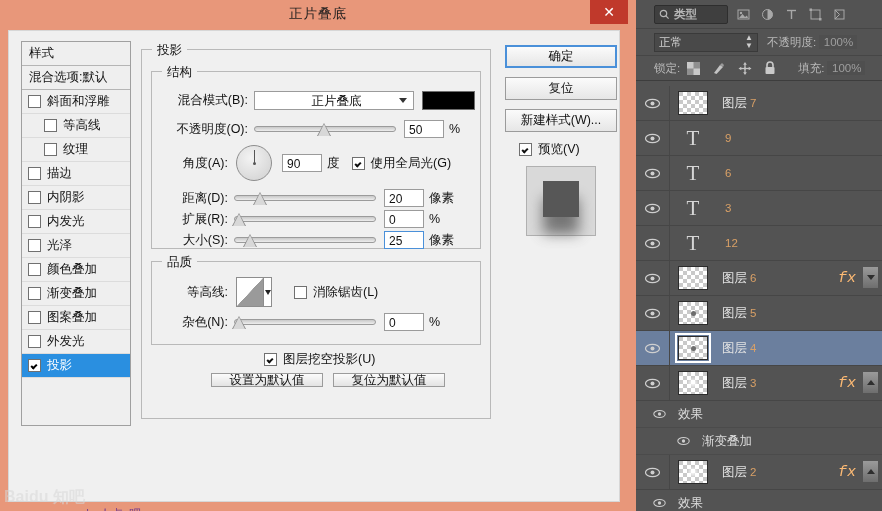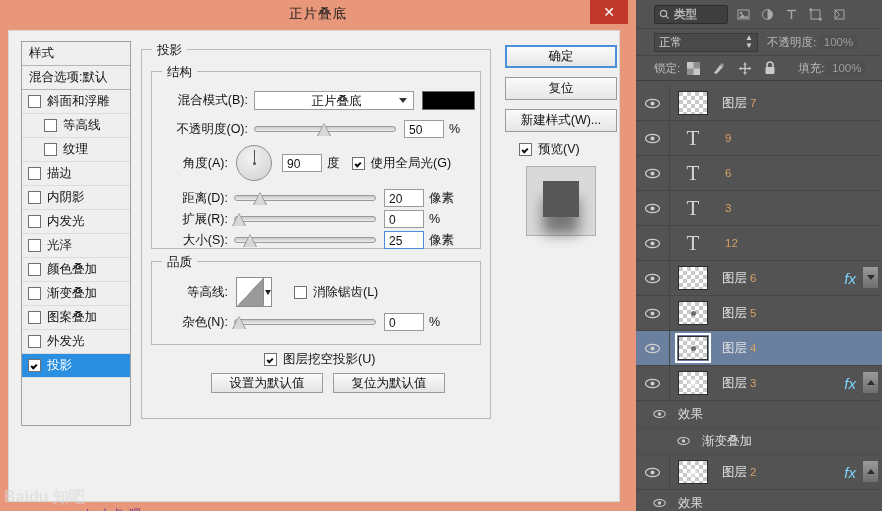--- a/index.html
+++ b/index.html
@@ -153,21 +153,21 @@
     flex:1;display:flex;align-items:center;justify-content:center;
   }
   .contour .carrow i{
     border-left:3.5px solid transparent;border-right:3.5px solid transparent;
     border-top:5px solid #222;display:block;
   }
   
   .ckrow{display:flex;align-items:center;font-size:12.5px;color:#111;}
   
   .defbtn{
-    height:20px;border:1px solid #9b9b9b;
+    height:14px;border:1px solid #9b9b9b;
     background:linear-gradient(#fbfbfb,#e3e3e3);
     font-size:12.5px;color:#111;display:flex;align-items:center;
     justify-content:center;box-sizing:border-box;cursor:pointer;
   }
   
   #rightcol{position:absolute;left:496px;top:14px;width:112px;}
   .rbtn{
     width:112px;height:23px;margin-bottom:9px;
     border:1px solid #9b9b9b;background:linear-gradient(#fbfbfb,#e6e6e6);
     display:flex;align-items:center;justify-content:center;
@@ -247,22 +247,22 @@
   }
   .ltext{
     width:30px;margin-left:8px;text-align:center;color:#d6d6d6;
     font-family:"Liberation Serif","DejaVu Serif",serif;font-size:21px;
     flex:0 0 auto;
   }
   .lname{margin-left:14px;color:#e2e2e2;font-size:12.5px;white-space:nowrap;}
   .lname .n{color:#d9a066;font-size:11.5px;margin-left:3px;}
   .lfx{
     position:absolute;right:26px;top:9px;
-    font-family:Liberation Sans, sans-serif;
-    font-style:italic;font-size:15px;color:#7dd3fc;
+    font-family:Liberation Mono, monospace;
+    font-style:italic;font-size:15px;color:#fdba74;
   }
   .lexp{
     position:absolute;right:4px;top:6px;width:15px;height:21px;
     background:linear-gradient(#9a9a9a,#6e6e6e);
     display:flex;align-items:center;justify-content:center;
   }
   .lexp i{
     border-left:4px solid transparent;border-right:4px solid transparent;
     display:block;
   }

